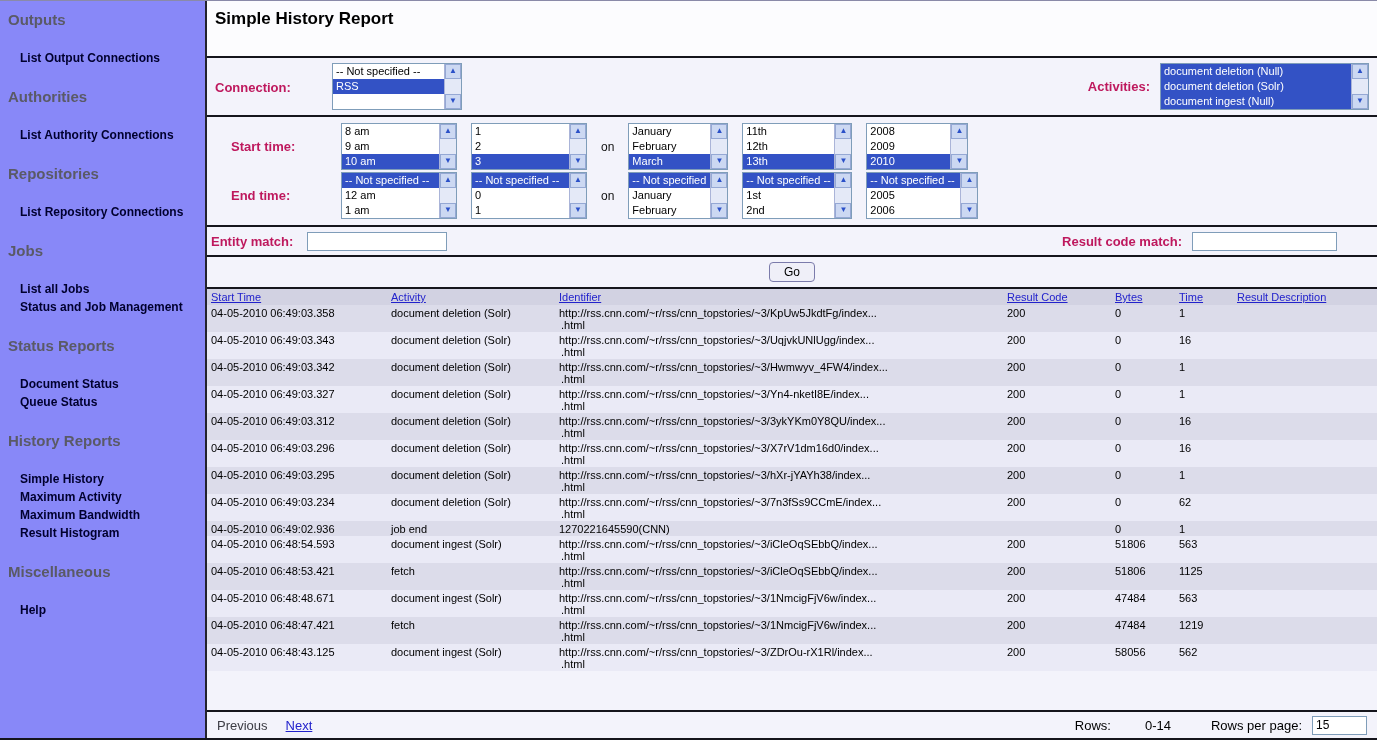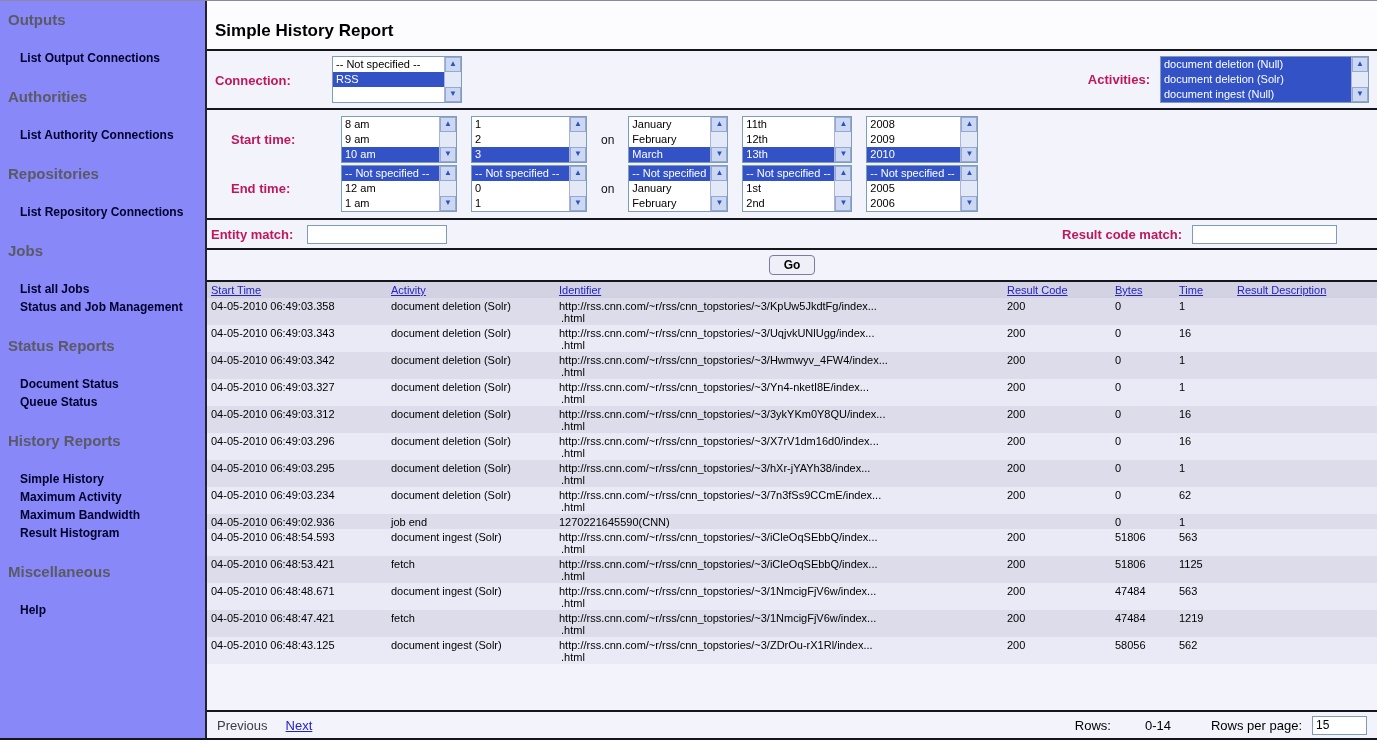--- a/index.html
+++ b/index.html
@@ -7,21 +7,21 @@
   .app { display:flex; width:1377px; height:740px; border-top:1px solid #8a8aa8; border-bottom:2px solid #15151c; }
 
   
   .sidebar { width:205px; background:var(--sidebar-bg,#8888f8); padding-top:4px; flex:none; }
   .side-section { margin-bottom:22px; }
   .side-title { font-size:15px; font-weight:bold; color:#5a5a66; margin:6px 8px 22px 8px; }
   .side-link { display:block; font-size:12px; font-weight:bold; color:#00002e; text-decoration:none; margin:0 0 2px 20px; line-height:16px; cursor:pointer; }
 
   
   .main { flex:1; display:flex; flex-direction:column; background:#f3f3fb; border-left:2px solid #23232e; overflow:hidden; }
-  .title-bar { background:#fcfcfe; height:50px; padding:20px 8px; border-bottom:2px solid #15151c; flex:none; }
+  .title-bar { background:#fcfcfe; height:57px; padding:8px 8px; border-bottom:2px solid #15151c; flex:none; }
   .title-bar h1 { font-size:17px; font-weight:bold; color:#000; }
 
   .band { border-bottom:2px solid #15151c; flex:none; }
   .label { font-size:13px; font-weight:bold; color:#be185d; }
 
   
   .listbox { display:flex; background:#fff; border:1px solid #7f9db9; height:47px; flex:none; }
   .opts { flex:1; overflow:hidden; }
   .opt { font-size:11px; line-height:15px; height:15px; padding:0 3px; white-space:nowrap; overflow:hidden; color:#000; cursor:default; }
   .opt.sel { background:var(--selection-bg,#3352c5); color:#fff; }
@@ -35,21 +35,21 @@
   .time-band { padding:6px 6px 4px 6px; }
   .time-row { display:flex; align-items:center; gap:14px; margin-bottom:2px; }
   .time-label { width:114px; padding-left:18px; flex:none; }
   .on-label { font-size:12px; color:#111; }
 
   .match-band { display:flex; align-items:center; padding:4px 4px; height:30px; }
   .text-input { height:19px; border:1px solid #7f9db9; background:#fff; font-size:12px; font-family:"Liberation Sans", sans-serif; padding:1px 3px; }
   .match-band .right-group { margin-right:36px; }
 
   .go-band { text-align:center; padding:5px; }
-  .go-btn { font-size:12px; font-family:"Liberation Sans", sans-serif; padding:2px 14px; background:#efeff8; border:1px solid #7b7bab; border-radius:4px; color:#000; cursor:pointer;font-weight:bold; }
+  .go-btn { font-size:12px; font-family:"Liberation Sans", sans-serif; padding:2px 14px; background:#efeff8; border:1px solid #7b7bab; border-radius:4px; color:#000; cursor:pointer; }
 
   
   .table-wrap { flex:1; overflow:hidden; }
   table { width:100%; border-collapse:collapse; table-layout:fixed; font-size:11px; }
   thead tr { background:#d2d2e2;padding-left:46px; }
   th { text-align:left; font-weight:normal; padding:2px 4px; white-space:nowrap; }
   th a { color:var(--link-color,#2222cc); text-decoration:underline; cursor:pointer; }
   td { padding:2px 4px 1px 4px; vertical-align:top; line-height:12px; color:#000; overflow:hidden; white-space:nowrap; }
   tbody tr:nth-of-type(odd)  { background:#dcdcea; }
   tbody tr:nth-of-type(even) { background:#eaeaf6; }
@@ -232,21 +232,21 @@
           <div class="opt">11th</div>
               <div class="opt">12th</div>
               <div class="opt sel">13th</div>
             </div>
           <div class="sb">
               <div class="sb-btn">▲</div>
               <div class="sb-btn">▼</div>
             </div>
         </div>
 
-        <div class="listbox" style="width:112px">
+        <div class="listbox" style="width:102px">
           <div class="opts">
 
           <div class="opt">2008</div>
               <div class="opt">2009</div>
               <div class="opt sel">2010</div>
             </div>
           <div class="sb">
               <div class="sb-btn">▲</div>
               <div class="sb-btn">▼</div>
             </div>

